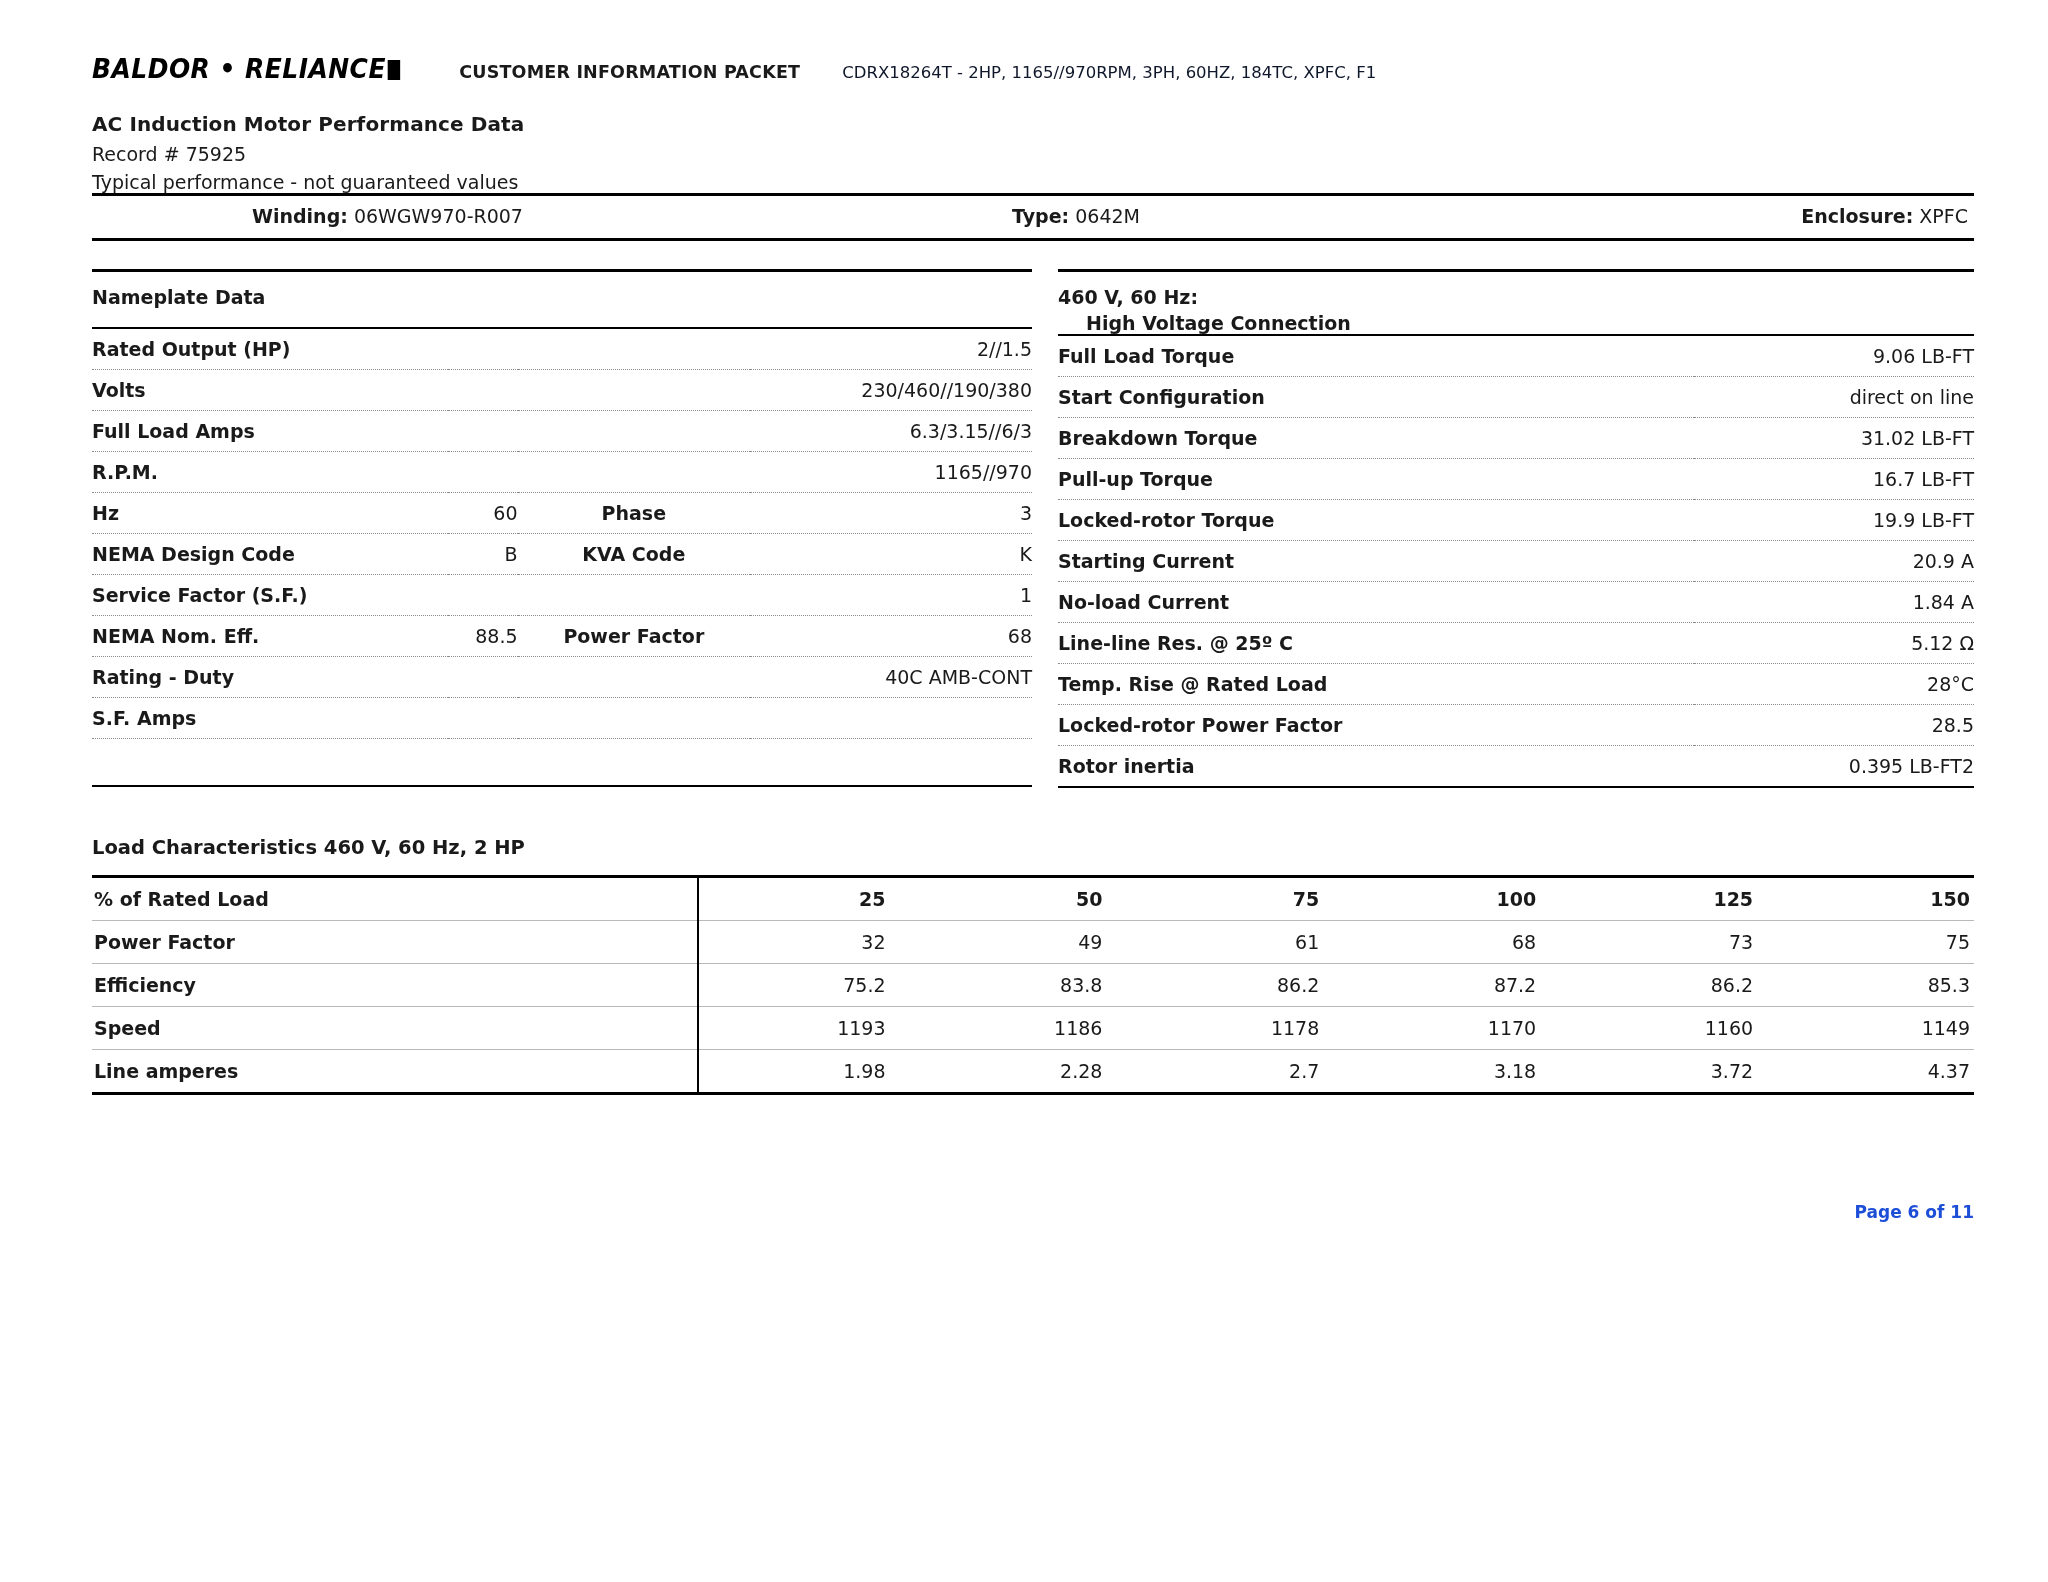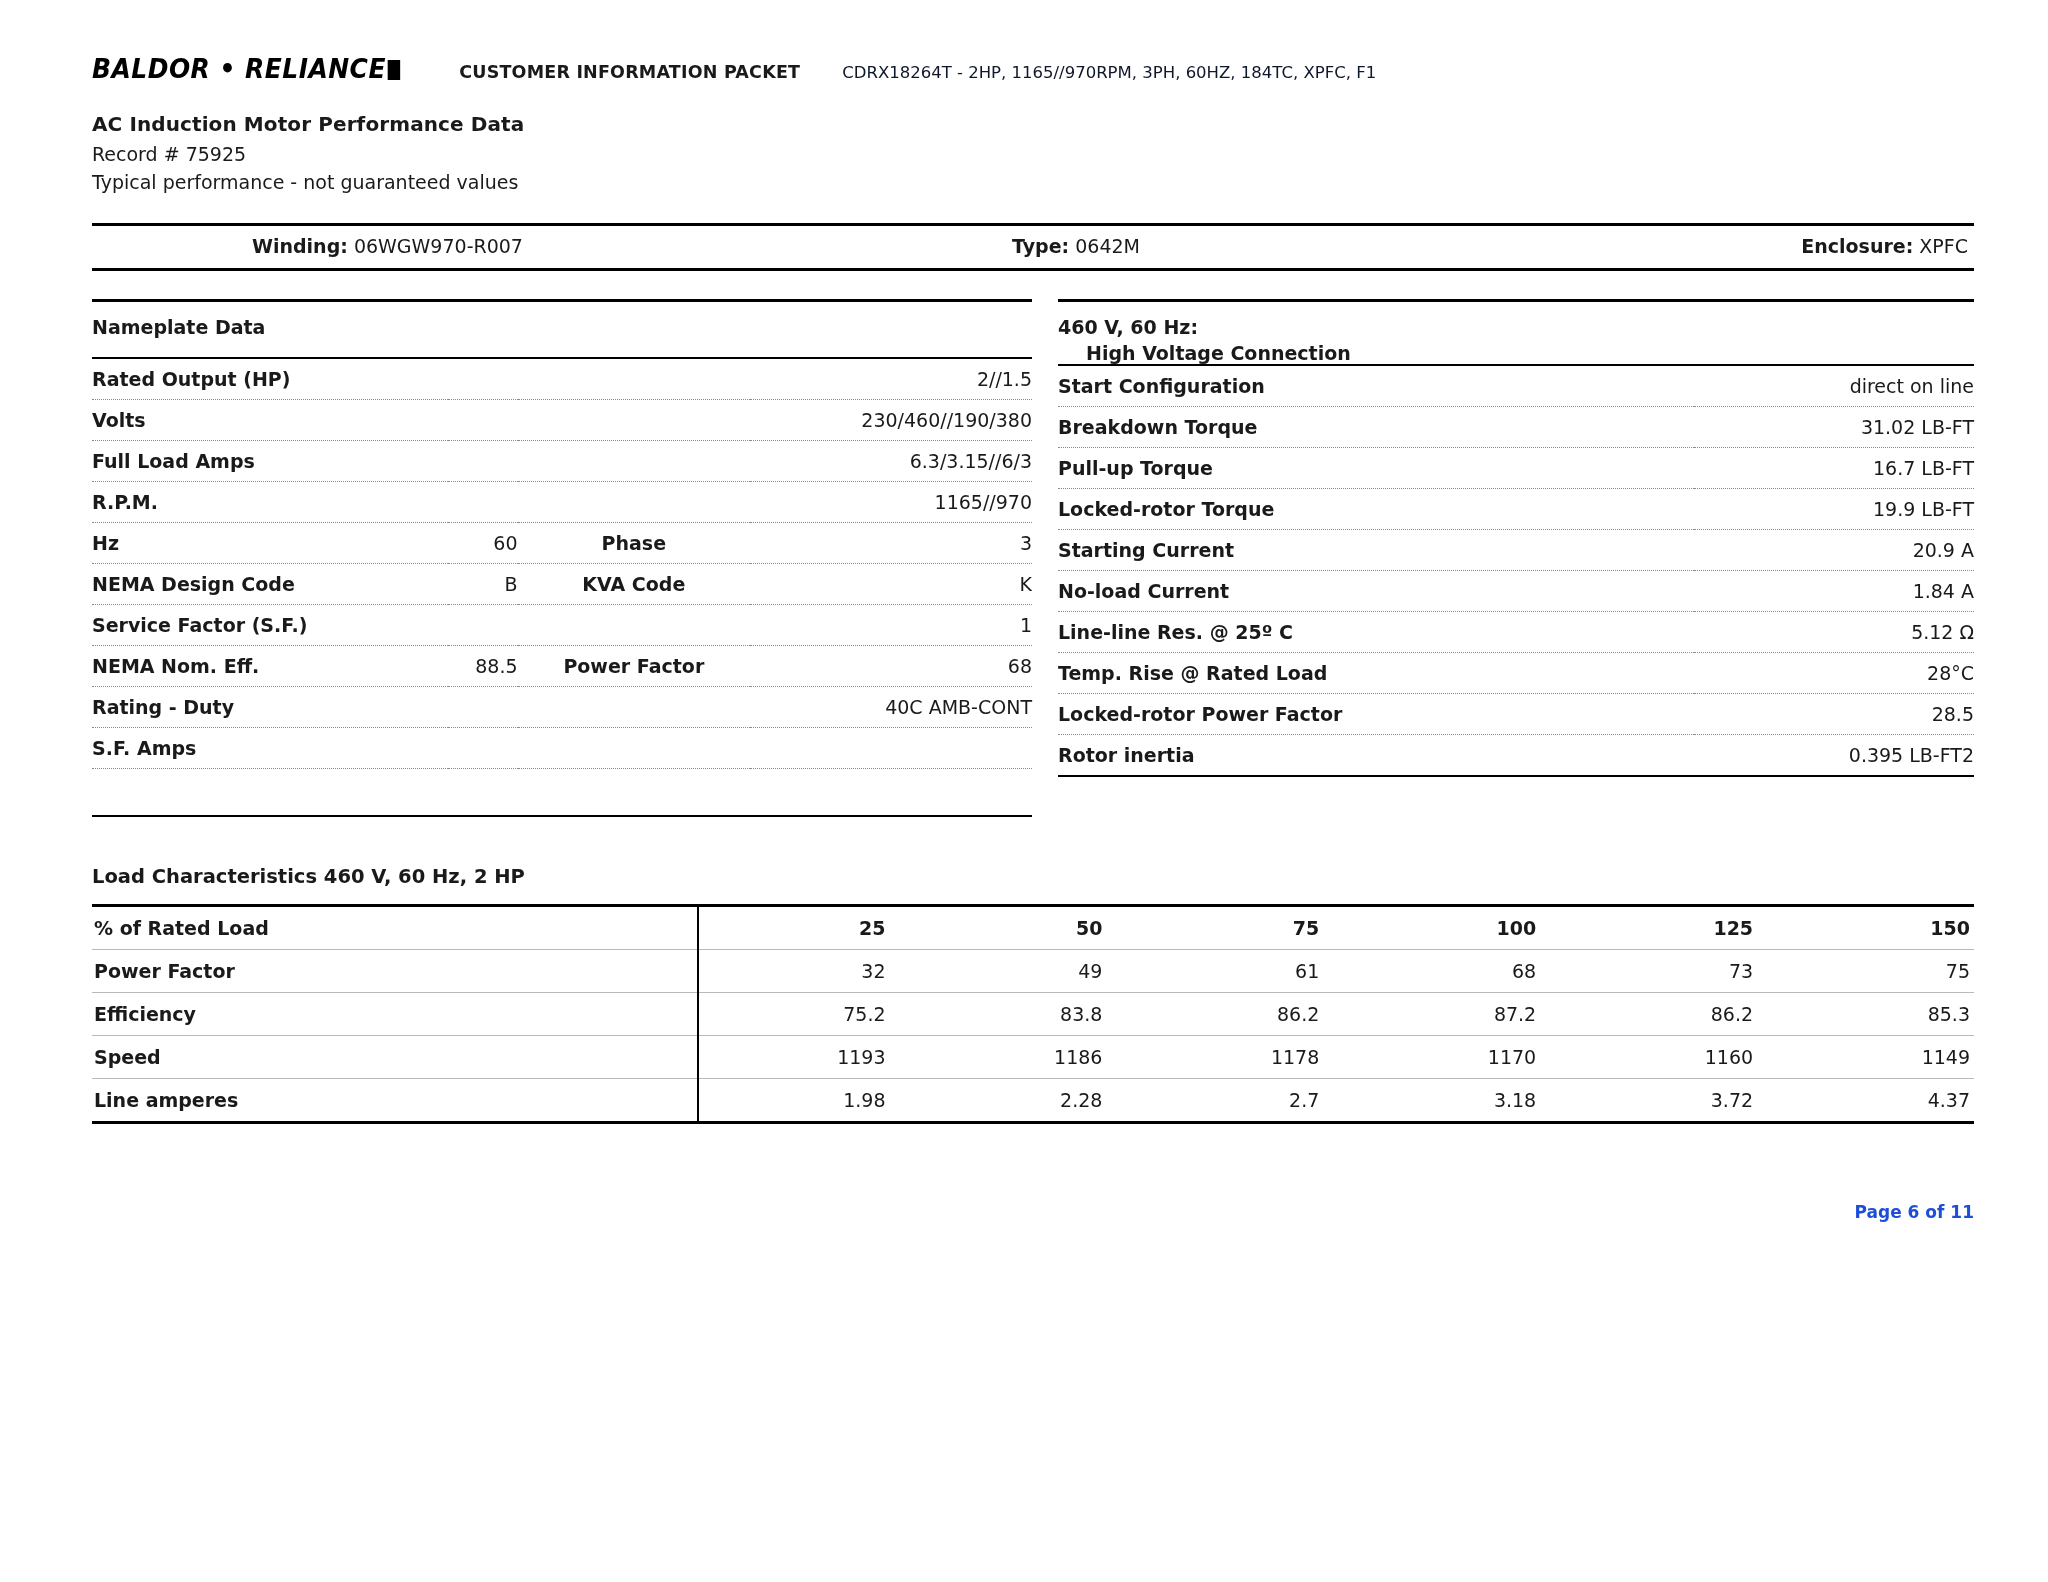--- a/index.html
+++ b/index.html
@@ -73,21 +73,20 @@
     margin-top: 7px;
     font-size: 19px;
   }
   .doc-sub2 {
     margin-top: 6px;
     font-size: 19px;
   }
 
   
   .strip {
-    margin-top: 30px;
     border-top: 3.5px solid #000;
     border-bottom: 3.5px solid #000;
     padding: 9px 0 11px 0;
     display: flex;
     font-size: 19px;
   }
   .strip .cell {
     flex: 0 0 auto;
   }
   .strip b { font-weight: bold; }
@@ -317,20 +316,24 @@
     </div>
 
     <div class="col col-right">
       <div class="col-head">
         <span>460 V, 60 Hz:</span>
         <span class="line2">High Voltage Connection</span>
       </div>
       <div class="kv-wrap">
         <table class="kv">
           <tbody id="connection-body">
+              <tr>
+                <td class="k">Full Load Torque</td>
+                <td class="v2">9.06 LB-FT</td>
+              </tr>
               <tr>
                 <td class="k">Start Configuration</td>
                 <td class="v2">direct on line</td>
               </tr>
               <tr>
                 <td class="k">Breakdown Torque</td>
                 <td class="v2">31.02 LB-FT</td>
               </tr>
               <tr>
                 <td class="k">Pull-up Torque</td>

